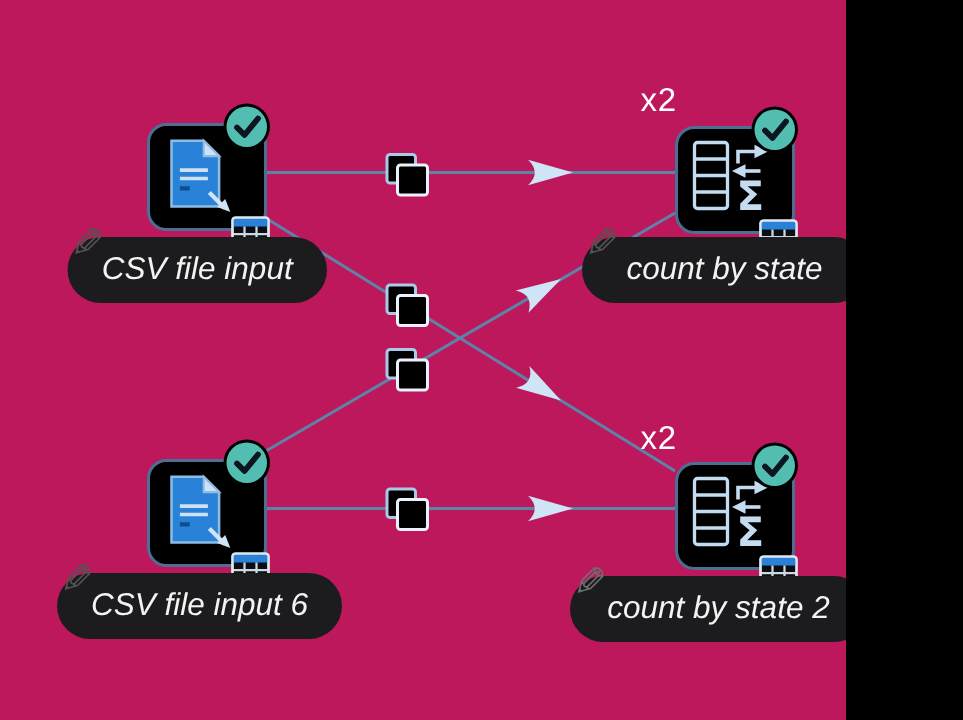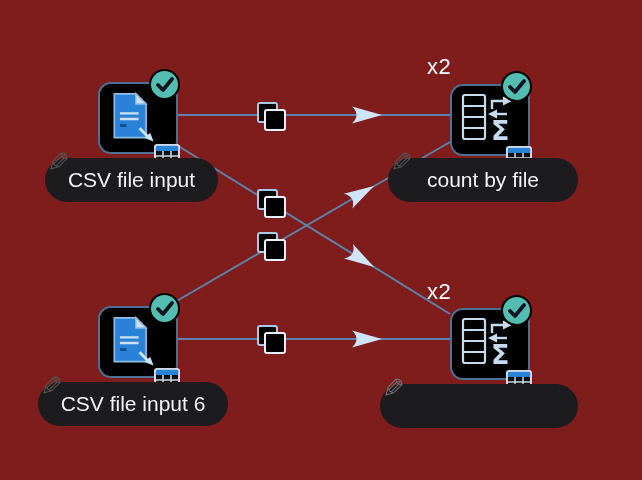--- a/index.html
+++ b/index.html
@@ -1,18 +1,18 @@
 <!DOCTYPE html>
 <html><head>
 <meta charset="utf-8">
 <style>
   html,body{margin:0;padding:0;background:#000;}
   *{box-sizing:border-box;}
   #canvas{
-    position:relative;width:642px;height:480px;background:#7f1d1d;overflow:hidden;
+    position:relative;width:564px;height:480px;background:#be185d;overflow:hidden;
     font-family:"Liberation Sans", sans-serif;
     text-align:center;
   }
   #wires{position:absolute;left:0;top:0;z-index:0;}
   .node{
     position:absolute;width:80px;height:72px;
     border:2px solid #4c7093;border-radius:13px;background:#000;z-index:1;
   }
   .check-badge{
     position:absolute;left:51px;top:-13px;width:27px;height:27px;border-radius:50%;
@@ -23,21 +23,21 @@
   .agg-icon{position:absolute;left:8px;top:6px;}
   .pill{
     position:absolute;height:44px;border-radius:22px;background:#1c1c1f;z-index:2;
     display:flex;align-items:center;justify-content:center;
     color:#f3f3f3;font-size:21px;white-space:nowrap;
   }
   .pencil{
     position:absolute;left:2px;top:-9px;font-size:27px;color:#545454;
     transform:scaleX(-1);line-height:1;z-index:0;font-family:"DejaVu Sans",sans-serif;
   }
-  .pill span.lbl{position:relative;z-index:1;}
+  .pill span.lbl{position:relative;z-index:1;font-style:italic;}
   .multiplier{
     position:absolute;color:#ffffff;font-size:22px;z-index:2;letter-spacing:0.5px;
   }
 </style>
 </head>
 <body>
 
 <div id="canvas">
 
   <svg id="wires" width="642" height="480" viewBox="0 0 642 480">
@@ -167,23 +167,24 @@
       <rect x="1" y="1" width="24" height="21" rx="2" fill="none" stroke="#dfe8f0" stroke-width="1.5"></rect>
     </svg>
   </div>
 
   <div class="pill" style="left:45px;top:158px;width:173px;">
     <span class="pencil">✎</span>
     <span class="lbl">CSV file input</span>
   </div>
   <div class="pill" style="left:388px;top:158px;width:190px;">
     <span class="pencil">✎</span>
-    <span class="lbl">count by file</span>
+    <span class="lbl">count by state</span>
   </div>
   <div class="pill" style="left:38px;top:382px;width:190px;">
     <span class="pencil">✎</span>
     <span class="lbl">CSV file input 6</span>
   </div>
   <div class="pill" style="left:380px;top:384px;width:198px;">
     <span class="pencil" style="color:#6e6e6e;">✎</span>
+    <span class="lbl">count by state 2</span>
   </div>
 
 </div>
 
 </body></html>

